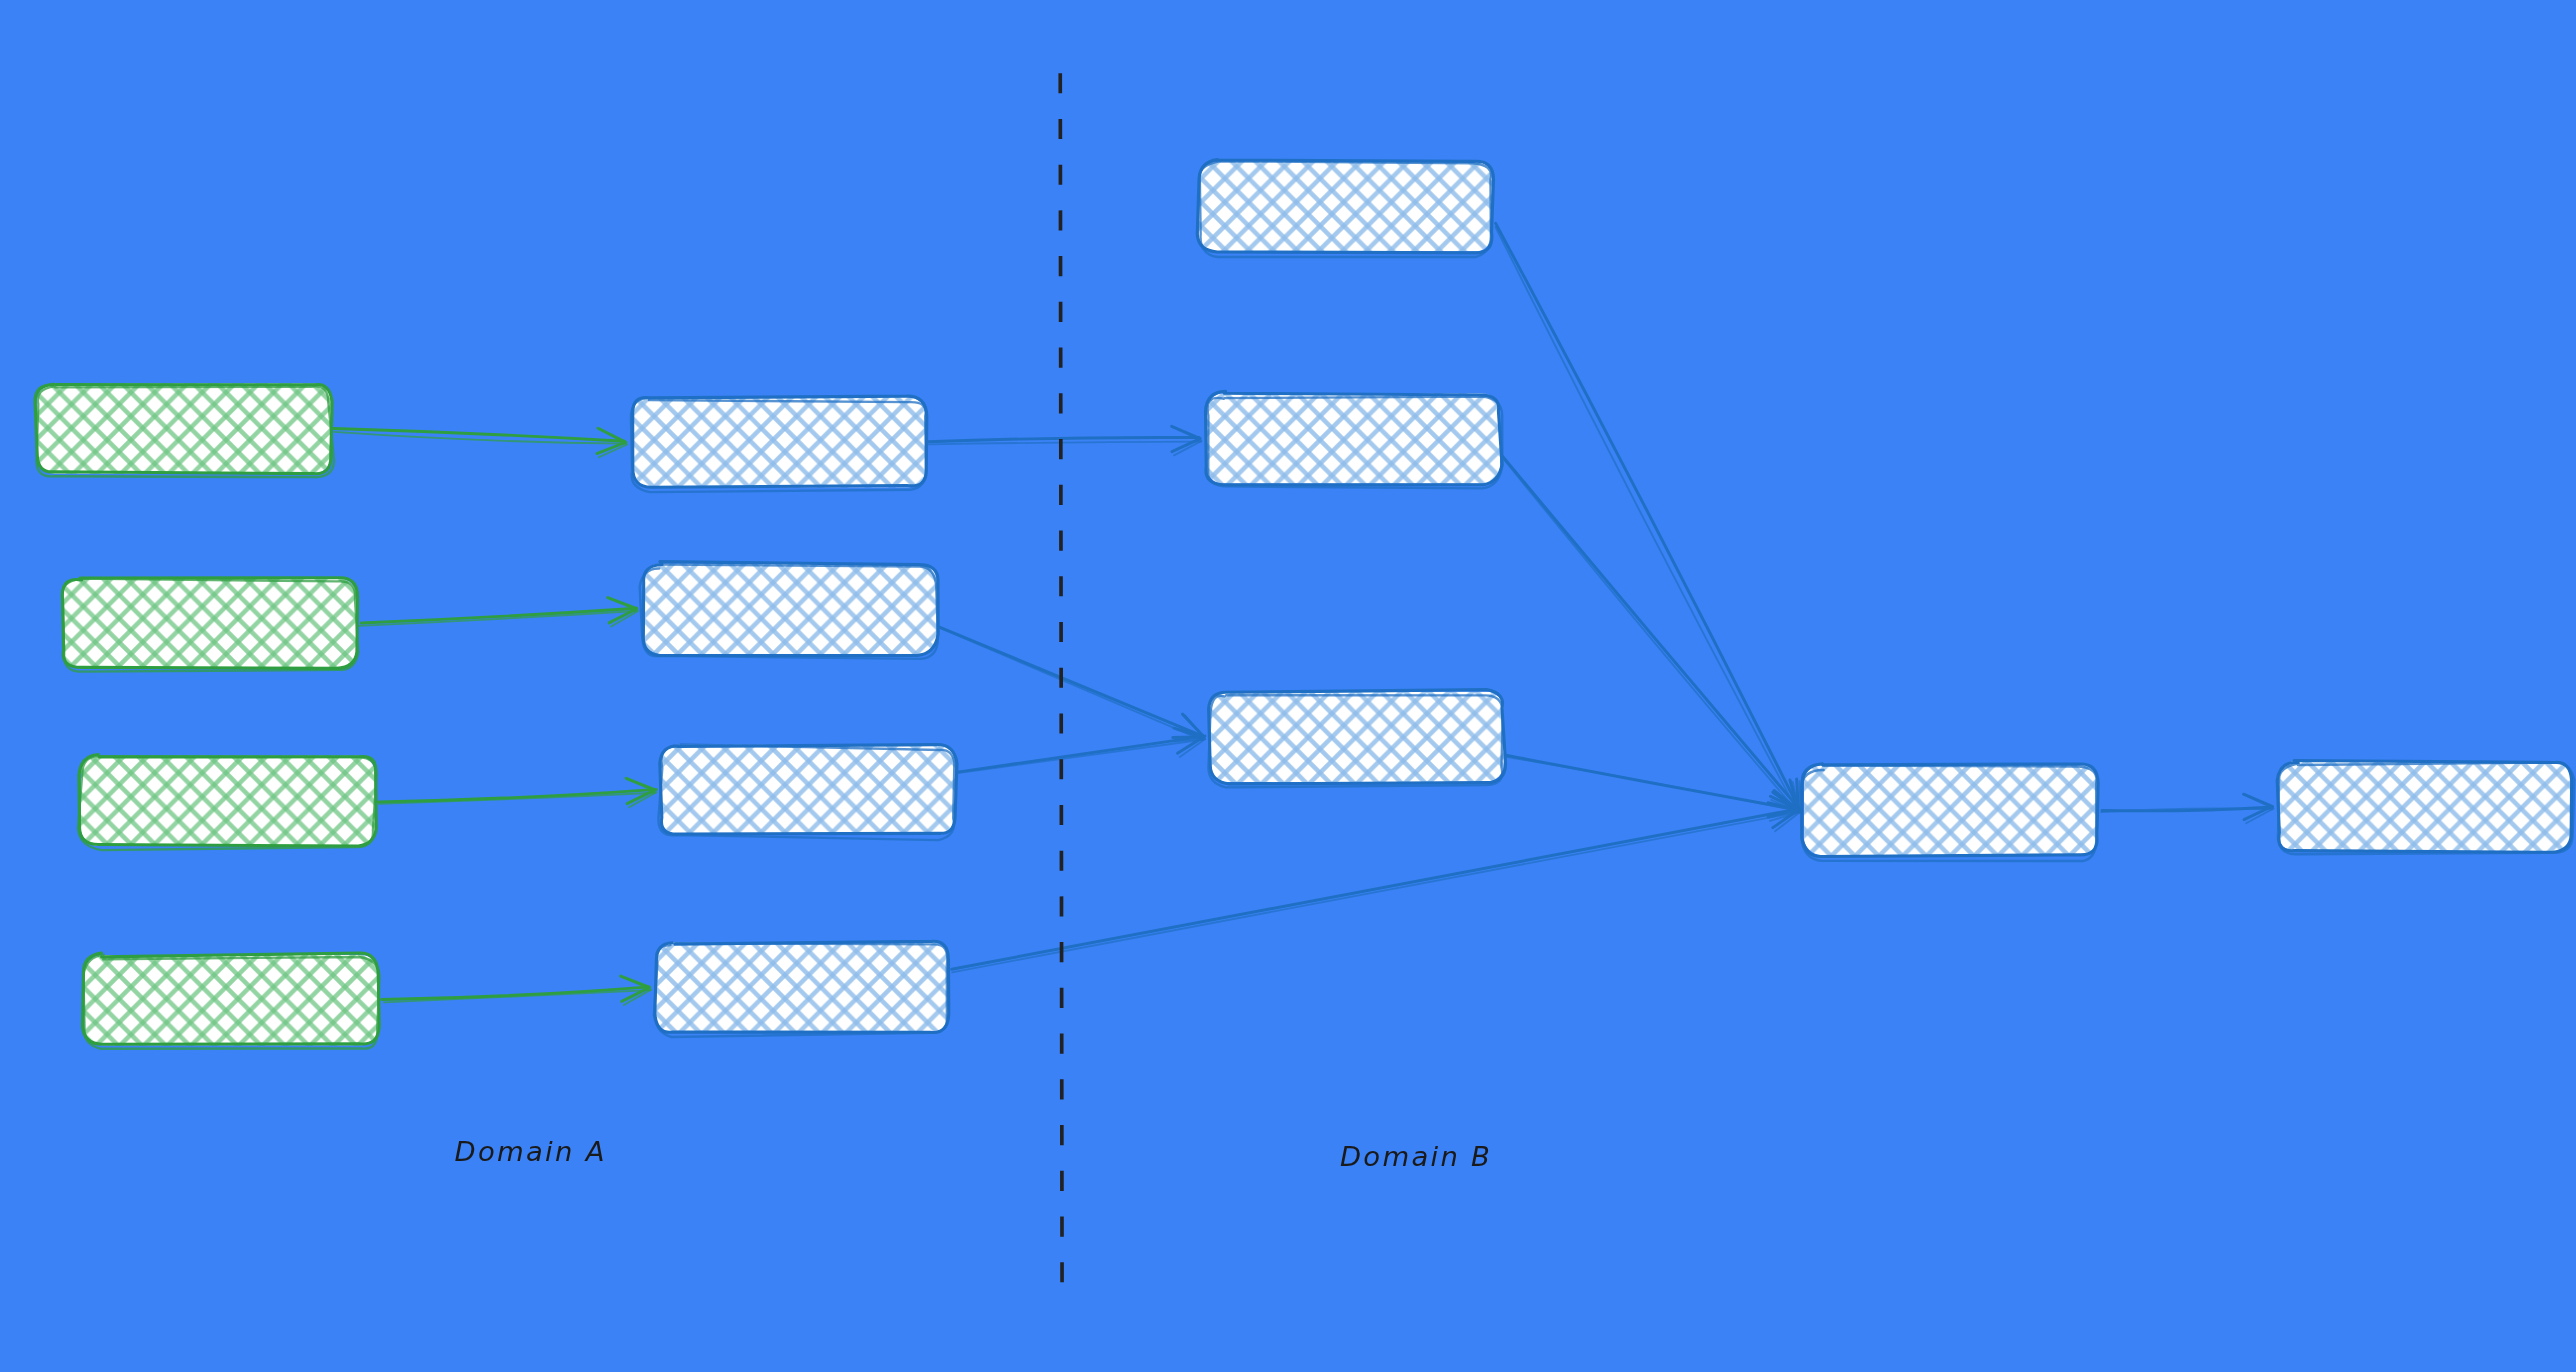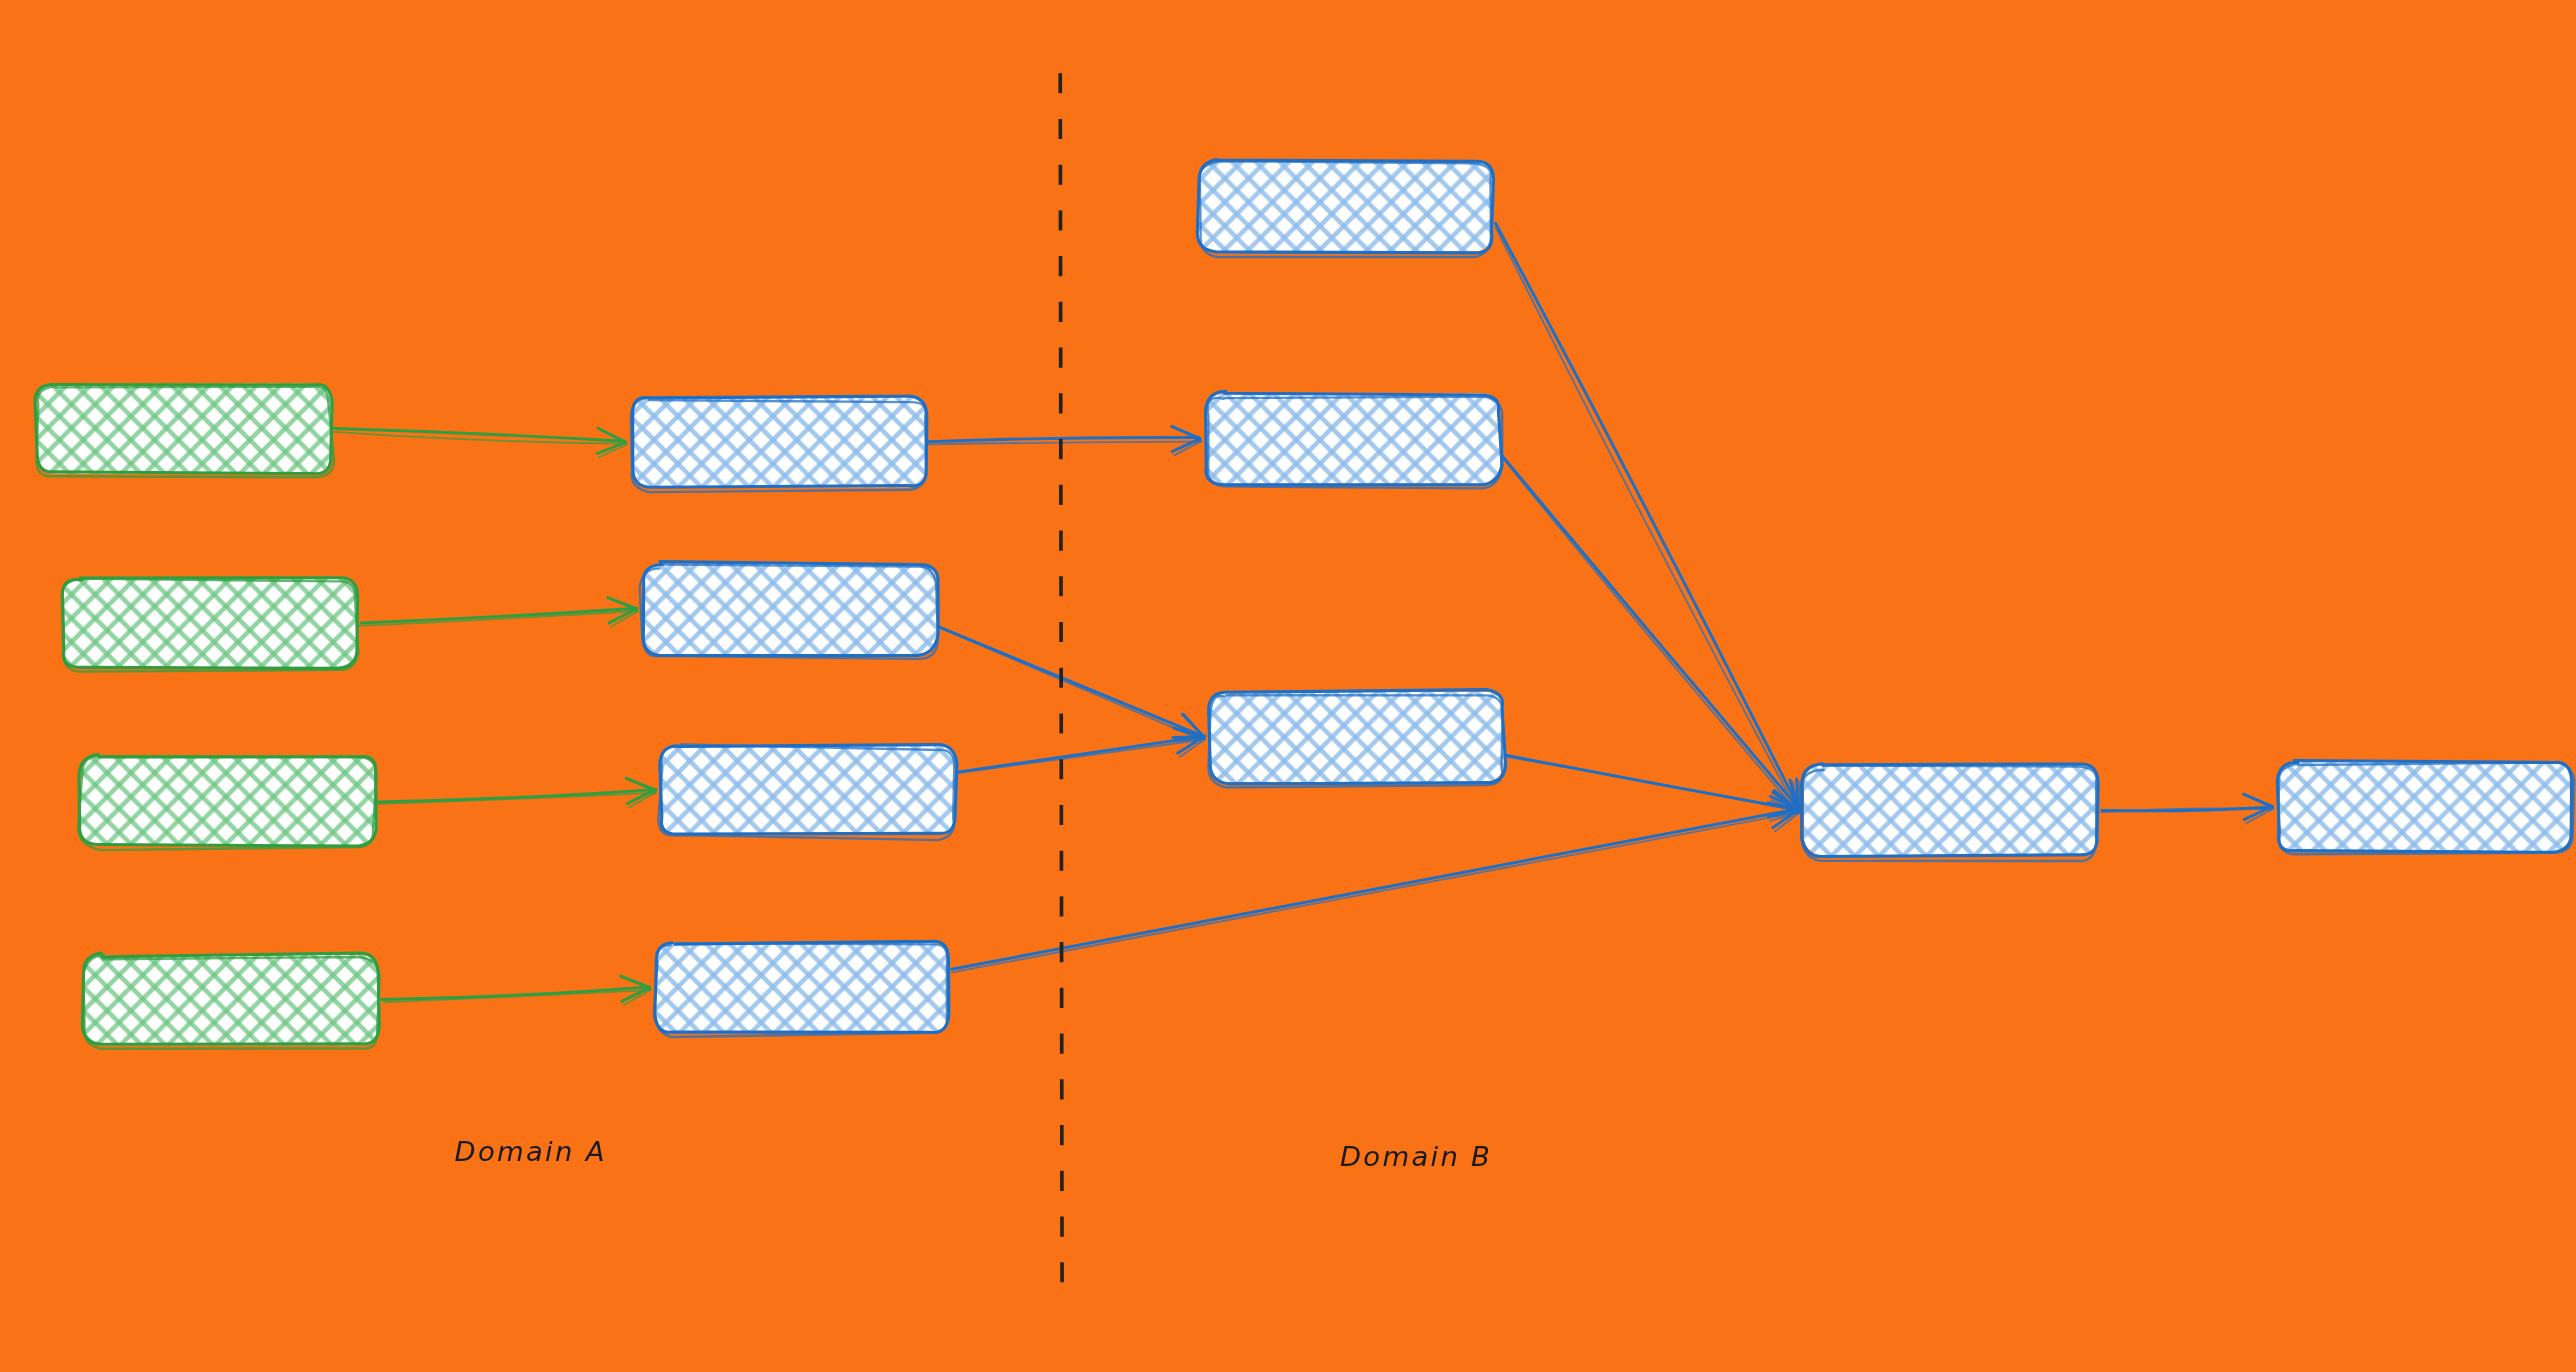--- a/index.html
+++ b/index.html
@@ -7,21 +7,21 @@
     padding: 0;
     background: #ffffff;
   }
   body {
     font-family: "DejaVu Sans", sans-serif;
   }
   #canvas-wrap {
     position: relative;
     width: 2576px;
     height: 1372px;
-    background: #f97316;
+    background: #3b82f6;
     overflow: hidden;
   }
   svg#diagram {
     position: absolute;
     top: 0;
     left: 0;
     width: 2576px;
     height: 1372px;
     display: block;
   }

